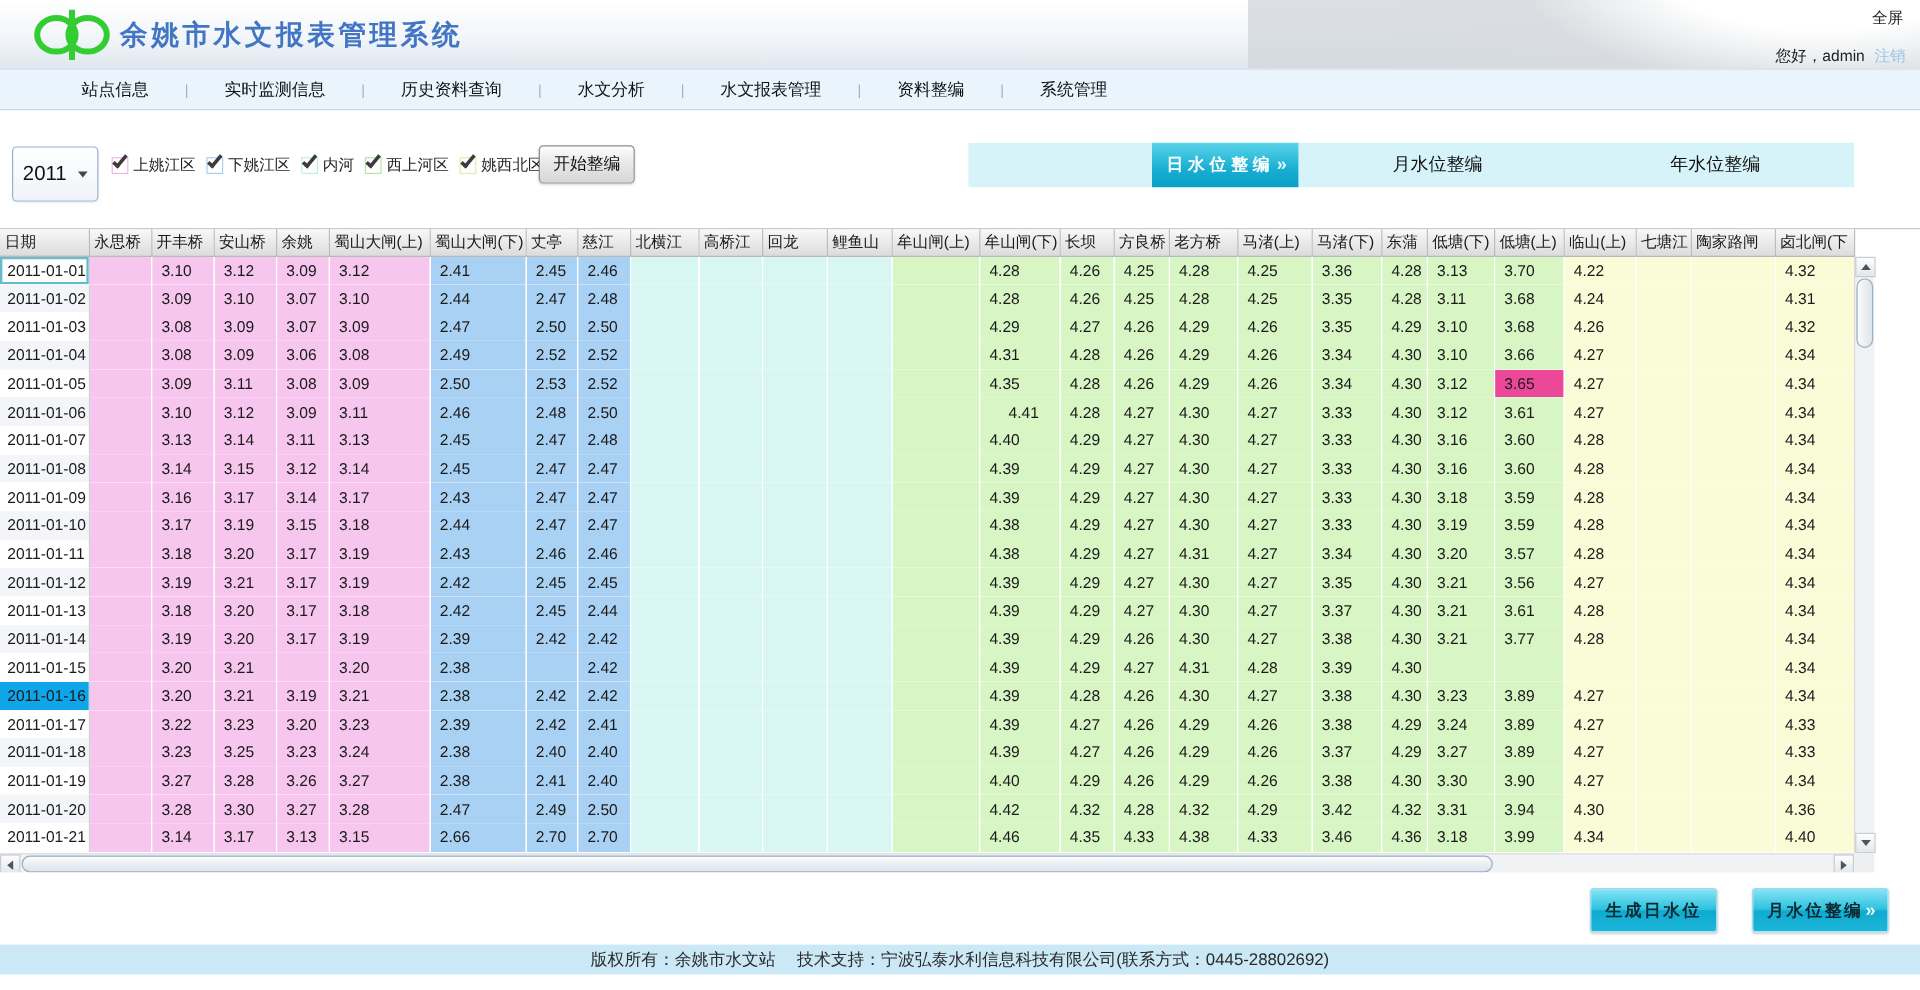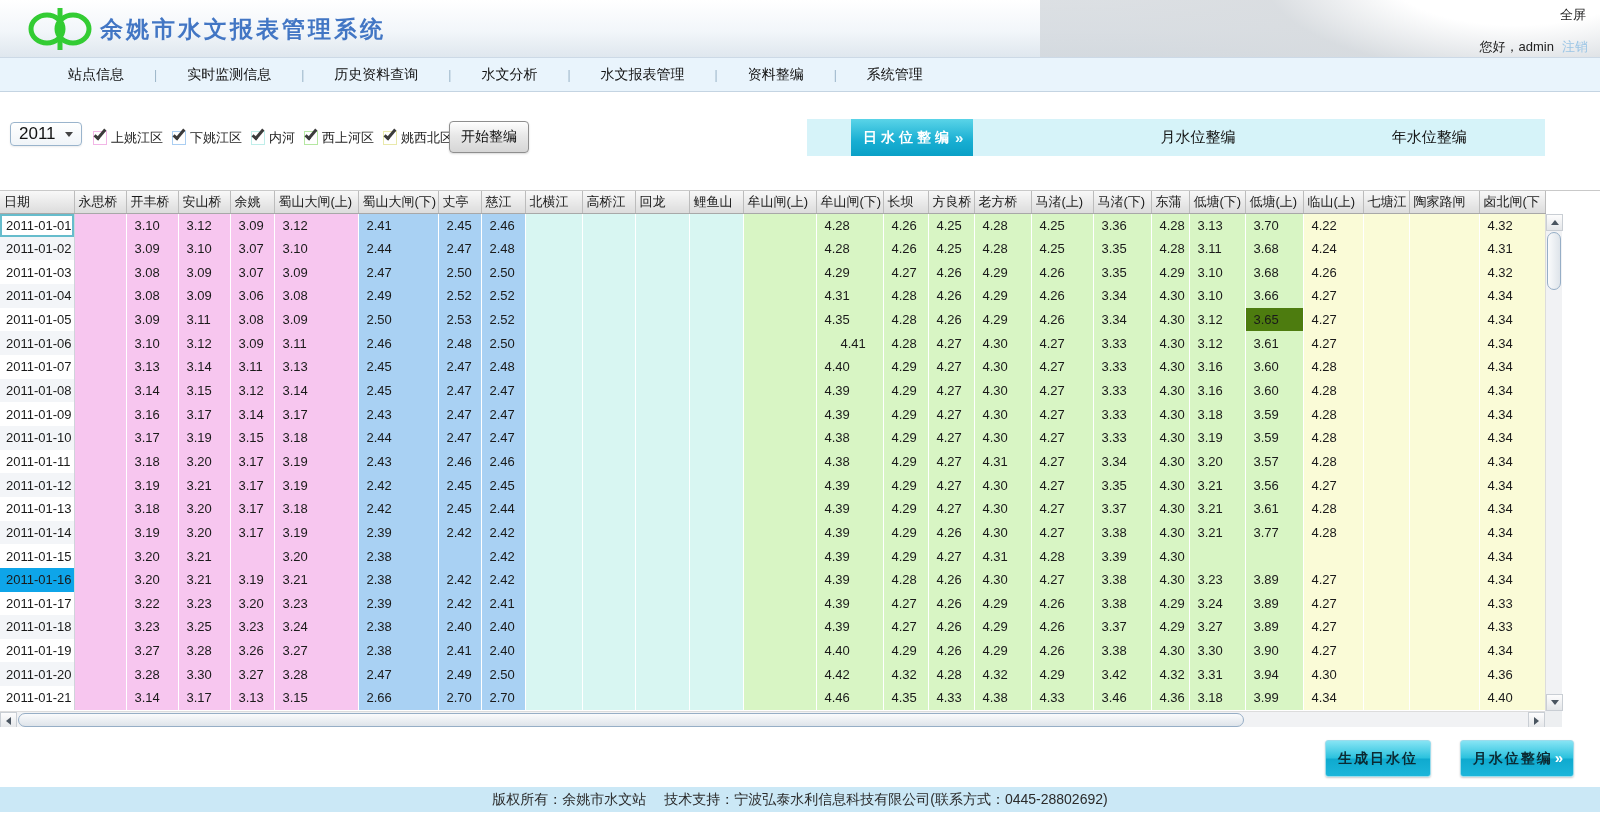--- a/index.html
+++ b/index.html
@@ -20,41 +20,41 @@
   .userbox .logout { color:#9cc6e6; margin-left:8px; cursor:pointer; }
 
   
   .nav { height:35px; background:#e9f4fc; border-top:1px solid #ccd9e6; border-bottom:1px solid #c4d4e2;
     display:flex; align-items:center; padding-left:38px; }
   .nav-item { font-size:14px; color:#111; padding:0 30px; cursor:pointer; white-space:nowrap; }
   .nav-sep { color:#9ab4c8; font-size:12px; }
 
   
   .controls { position:relative; height:98px; background:#fff; }
-  .year-select { position:absolute; left:10px; top:30px; width:72px; height:24px;
+  .year-select { position:absolute; left:10px; top:30px; width:72px; height:46px;
     border:1px solid #9ab4cc; border-radius:4px; background:linear-gradient(180deg,#fff,#f0f4f8);
     display:flex; align-items:center; padding:0 8px; font-size:17px; color:#111; cursor:pointer;
     box-shadow:0 1px 2px rgba(0,0,0,.08); }
   .year-select .caret { margin-left:auto; width:0; height:0;
     border-left:4px solid transparent; border-right:4px solid transparent; border-top:5px solid #444; }
   .regions { position:absolute; left:93px; top:37px; display:flex; align-items:center; }
   .region { display:flex; align-items:center; margin-right:9px; cursor:pointer; }
   .cb { position:relative; width:14px; height:14px; background:#fff; border:1px solid #ccc; margin-right:4px; }
   .cb .checkmark { position:absolute; left:3px; top:-5px; width:6px; height:13px;
     border-right:3px solid #3c3c3c; border-bottom:3px solid #3c3c3c; transform:rotate(40deg); }
   .region .lbl { font-size:13px; color:#222; }
   .start-btn { position:absolute; left:449px; top:29px; height:32px; padding:0 11px;
     font-size:14px; color:#111; border:1px solid #8e8e8e; border-radius:4px;
     background:linear-gradient(180deg,#fefefe,#e8e8e8 45%,#d6d6d6); cursor:pointer;
     box-shadow:0 1px 2px rgba(0,0,0,.15); font-family:inherit; }
 
   .tabbar { position:absolute; left:807px; top:27px; width:738px; height:37px;
     background:#d6f3f9; display:flex; }
   .tab-cell { flex:1; display:flex; align-items:center; justify-content:center; }
-  .tab-cell.first { justify-content:flex-start; padding-left:44px; }
+  .tab-cell.first { justify-content:flex-end; padding-left:44px; }
   .tab-label { font-size:15px; color:#111; cursor:pointer; }
   .tab-active-box { height:100%; display:flex; align-items:center; padding:0 12px;
     background:linear-gradient(180deg,#5ad4e8,#18aed2 60%,#0aa0c6); cursor:pointer; }
   .tab-active-box .tab-label { color:#fff; font-size:14px; font-weight:bold; letter-spacing:4px; }
   .tab-arrow { color:#eafcff; font-size:15px; font-weight:bold; margin-left:2px; letter-spacing:-2px; }
 
   
   .tablewrap { position:relative; height:537px; border-top:1px solid #c9c9c9; }
   table { border-collapse:collapse; table-layout:fixed; width:1545px; }
   th { height:22px; font-size:13px; font-weight:normal; color:#1a1a1a; text-align:left;
@@ -388,21 +388,21 @@
           <td class="val" style="background: rgb(216, 246, 242);"></td>
           <td class="val" style="background: rgb(216, 245, 196);"></td>
           <td class="val" style="background: rgb(216, 245, 196);">4.35</td>
           <td class="val" style="background: rgb(216, 245, 196);">4.28</td>
           <td class="val" style="background: rgb(216, 245, 196);">4.26</td>
           <td class="val" style="background: rgb(216, 245, 196);">4.29</td>
           <td class="val" style="background: rgb(216, 245, 196);">4.26</td>
           <td class="val" style="background: rgb(216, 245, 196);">3.34</td>
           <td class="val" style="background: rgb(216, 245, 196);">4.30</td>
           <td class="val" style="background: rgb(216, 245, 196);">3.12</td>
-          <td class="val" style="background: #4d7c0f;">3.65</td>
+          <td class="val" style="background: #ec4899;">3.65</td>
           <td class="val" style="background: rgb(250, 251, 215);">4.27</td>
           <td class="val" style="background: rgb(250, 251, 215);"></td>
           <td class="val" style="background: rgb(250, 251, 215);"></td>
           <td class="val" style="background: rgb(250, 251, 215);">4.34</td>
         </tr>
         <tr>
           <td class="date-cell alt">2011-01-06</td>
           <td class="val" style="background: rgb(247, 198, 239);"></td>
           <td class="val" style="background: rgb(247, 198, 239);">3.10</td>
           <td class="val" style="background: rgb(247, 198, 239);">3.12</td>

